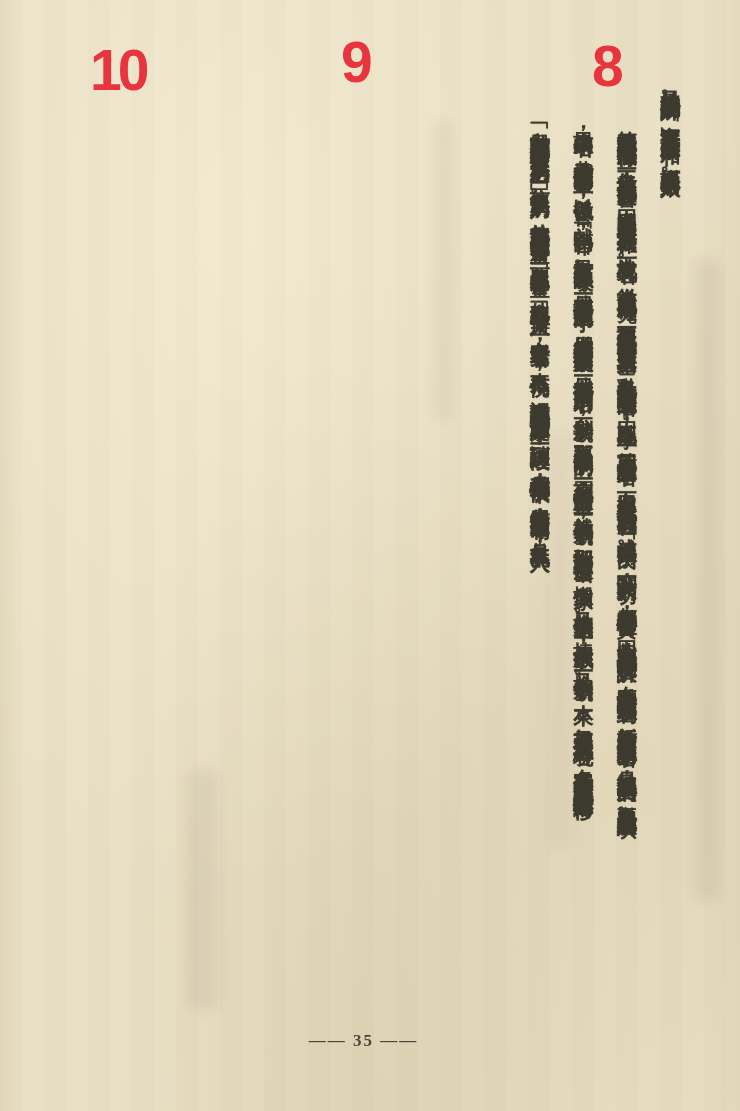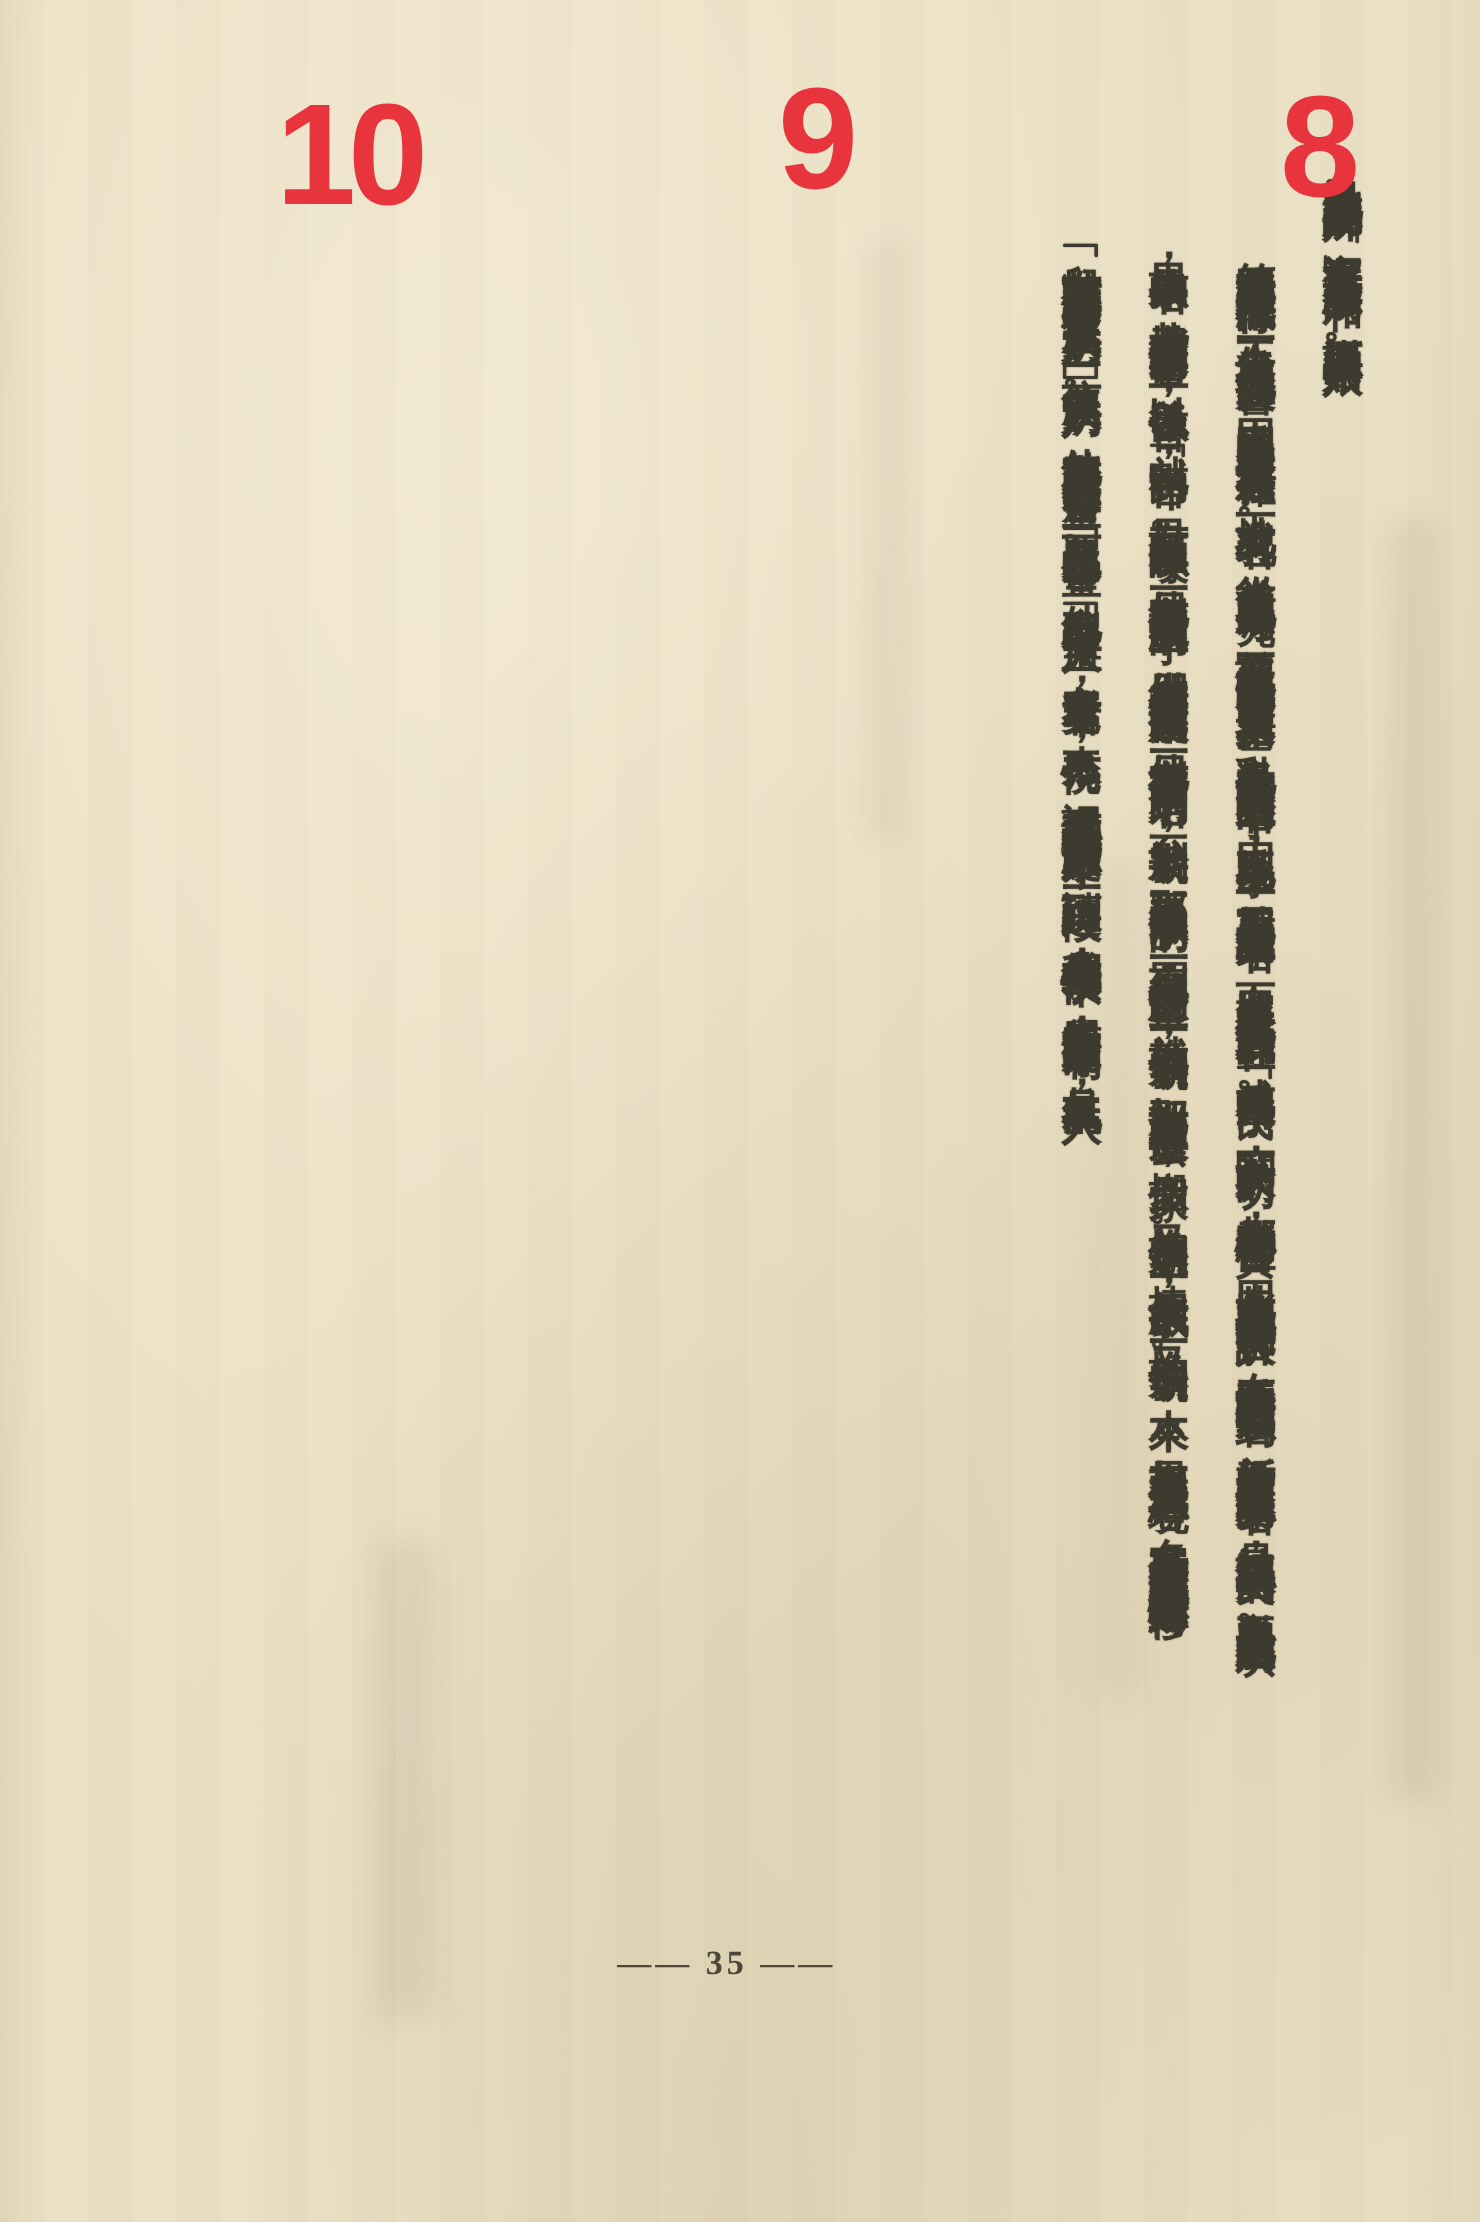--- a/index.html
+++ b/index.html
@@ -53,35 +53,34 @@
   .text-block p {
     margin: 0;
     padding: 0;
   }
   .text-block p.indent {
     text-indent: 2.05em;
   }
   .marker {
     position: absolute;
     font-family: "Liberation Sans", "DejaVu Sans", sans-serif;
-    font-size: 72px;
+    font-size: 57px;
     line-height: 1;
     font-weight: 600;
     letter-spacing: -4px;
     pointer-events: none;
-    margin-left: 48px;
   }
   .marker.m8  { left: 592px; top: 38px; }
   .marker.m9  { left: 341px; top: 34px; }
   .marker.m10 { left: 90px;  top: 42px; }
   .footer {
     position: absolute;
     left: 50%;
     transform: translateX(-56%);
-    top: 972px;
+    top: 1031px;
     font-size: 17px;
     letter-spacing: 2px;
     color: #4c4738;
     font-weight: bold;
     white-space: nowrap;
   }
 </style>
 </head>
 <body>
 

